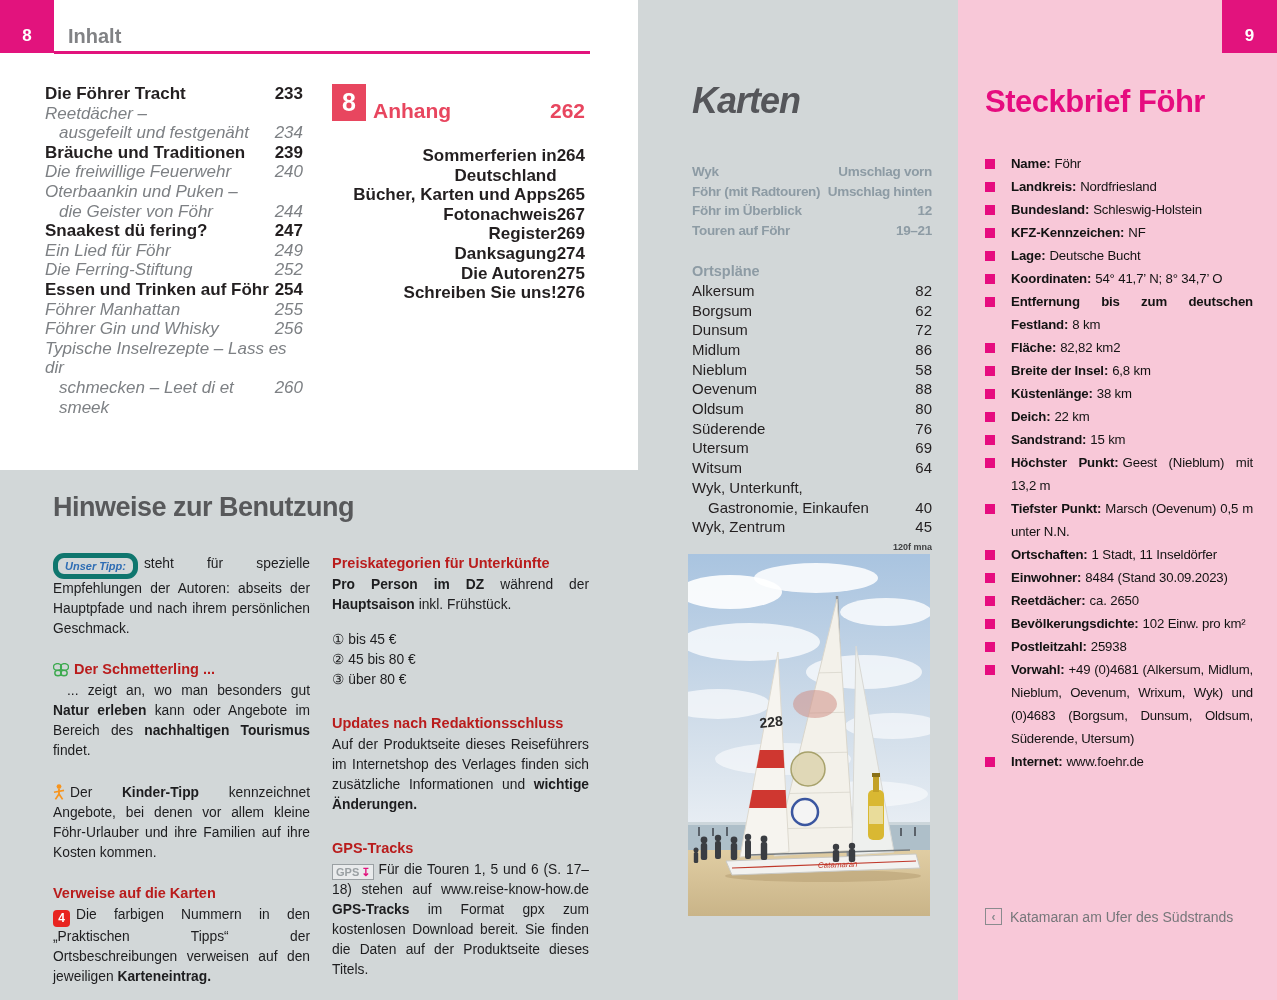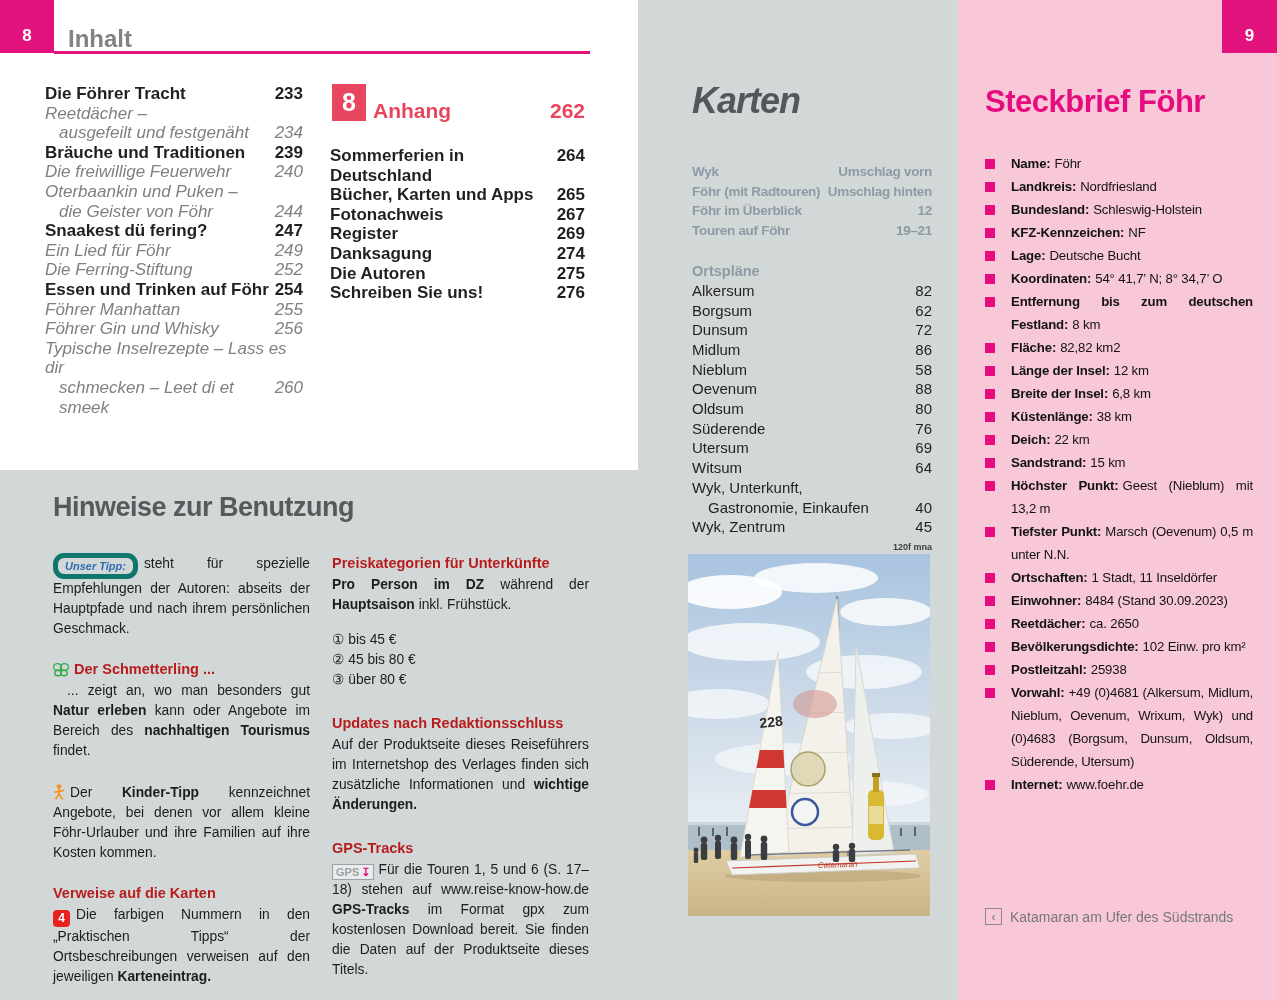--- a/index.html
+++ b/index.html
@@ -7,26 +7,26 @@
           font-family:"Liberation Sans",sans-serif;color:#231f20;}
   .white-page{position:absolute;left:0;top:0;width:638px;height:470px;background:#ffffff;}
   .pink-col{position:absolute;left:958px;top:0;width:319px;height:1000px;background:#f8c8d8;}
 
   
   .pagenum-box{position:absolute;top:0;width:54px;height:53px;background:#e2137d;color:#fff;
       font-weight:bold;font-size:17px;display:flex;align-items:flex-end;justify-content:center;
       padding-bottom:7px;box-sizing:border-box;}
   .pagenum-box.pn-left{left:0;}
   .pagenum-box.pn-right{left:1222px;width:55px;}
-  .header-title{position:absolute;left:68px;top:25px;font-size:24px;font-weight:bold;color:#818285;}
+  .header-title{position:absolute;left:68px;top:25px;font-size:20px;font-weight:bold;color:#818285;}
   .header-rule{position:absolute;left:54px;top:51px;width:536px;height:3px;background:#e2137d;}
 
   
   .toc1{position:absolute;left:45px;top:84px;width:258px;}
-  .toc2{position:absolute;left:330px;top:146px;width:255px;}
+  .toc2{position:absolute;left:330px;top:146px;width:255px;text-align:right;}
   .trow{display:flex;justify-content:space-between;font-size:17px;line-height:19.6px;
         font-weight:bold;color:#231f20;}
   .trow .t-label{flex:1;}
   .trow.it{font-weight:normal;font-style:italic;color:#7d8084;}
   .trow.ind .t-label{padding-left:14px;}
   .anhang-box{position:absolute;left:332px;top:84px;width:34px;height:37px;background:#e8465f;
       color:#fff;font-size:25px;font-weight:bold;display:flex;align-items:center;justify-content:center;}
   .anhang-title{position:absolute;left:373px;top:99px;font-size:21px;font-weight:bold;color:#e8465f;}
   .anhang-page{position:absolute;left:332px;top:99px;width:253px;text-align:right;font-size:21px;
       font-weight:bold;color:#e8465f;}
@@ -408,21 +408,20 @@
     <h1 class="sb-title">Steckbrief Föhr</h1>
     <div>
       <div class="sb-item"><span class="sb-bullet"></span><b>Name:</b><span>Föhr</span></div>
       <div class="sb-item"><span class="sb-bullet"></span><b>Landkreis:</b><span>Nordfriesland</span></div>
       <div class="sb-item"><span class="sb-bullet"></span><b>Bundesland:</b><span>Schleswig-Holstein</span></div>
       <div class="sb-item"><span class="sb-bullet"></span><b>KFZ-Kennzeichen:</b><span>NF</span></div>
       <div class="sb-item"><span class="sb-bullet"></span><b>Lage:</b><span>Deutsche Bucht</span></div>
       <div class="sb-item"><span class="sb-bullet"></span><b>Koordinaten:</b><span>54° 41,7’ N; 8° 34,7’ O</span></div>
       <div class="sb-item"><span class="sb-bullet"></span><b>Entfernung bis zum deutschen Festland:</b><span>8 km</span></div>
       <div class="sb-item"><span class="sb-bullet"></span><b>Fläche:</b><span>82,82 km2</span></div>
-      <div class="sb-item"><span class="sb-bullet"></span><b>Länge der Insel:</b><span>12 km</span></div>
       <div class="sb-item"><span class="sb-bullet"></span><b>Breite der Insel:</b><span>6,8 km</span></div>
       <div class="sb-item"><span class="sb-bullet"></span><b>Küstenlänge:</b><span>38 km</span></div>
       <div class="sb-item"><span class="sb-bullet"></span><b>Deich:</b><span>22 km</span></div>
       <div class="sb-item"><span class="sb-bullet"></span><b>Sandstrand:</b><span>15 km</span></div>
       <div class="sb-item"><span class="sb-bullet"></span><b>Höchster Punkt:</b><span>Geest (Nieblum) mit 13,2 m</span></div>
       <div class="sb-item"><span class="sb-bullet"></span><b>Tiefster Punkt:</b><span>Marsch (Oevenum) 0,5 m unter N.N.</span></div>
       <div class="sb-item"><span class="sb-bullet"></span><b>Ortschaften:</b><span>1 Stadt, 11 Inseldörfer</span></div>
       <div class="sb-item"><span class="sb-bullet"></span><b>Einwohner:</b><span>8484 (Stand 30.09.2023)</span></div>
       <div class="sb-item"><span class="sb-bullet"></span><b>Reetdächer:</b><span>ca. 2650</span></div>
       <div class="sb-item"><span class="sb-bullet"></span><b>Bevölkerungsdichte:</b><span>102 Einw. pro km²</span></div>

